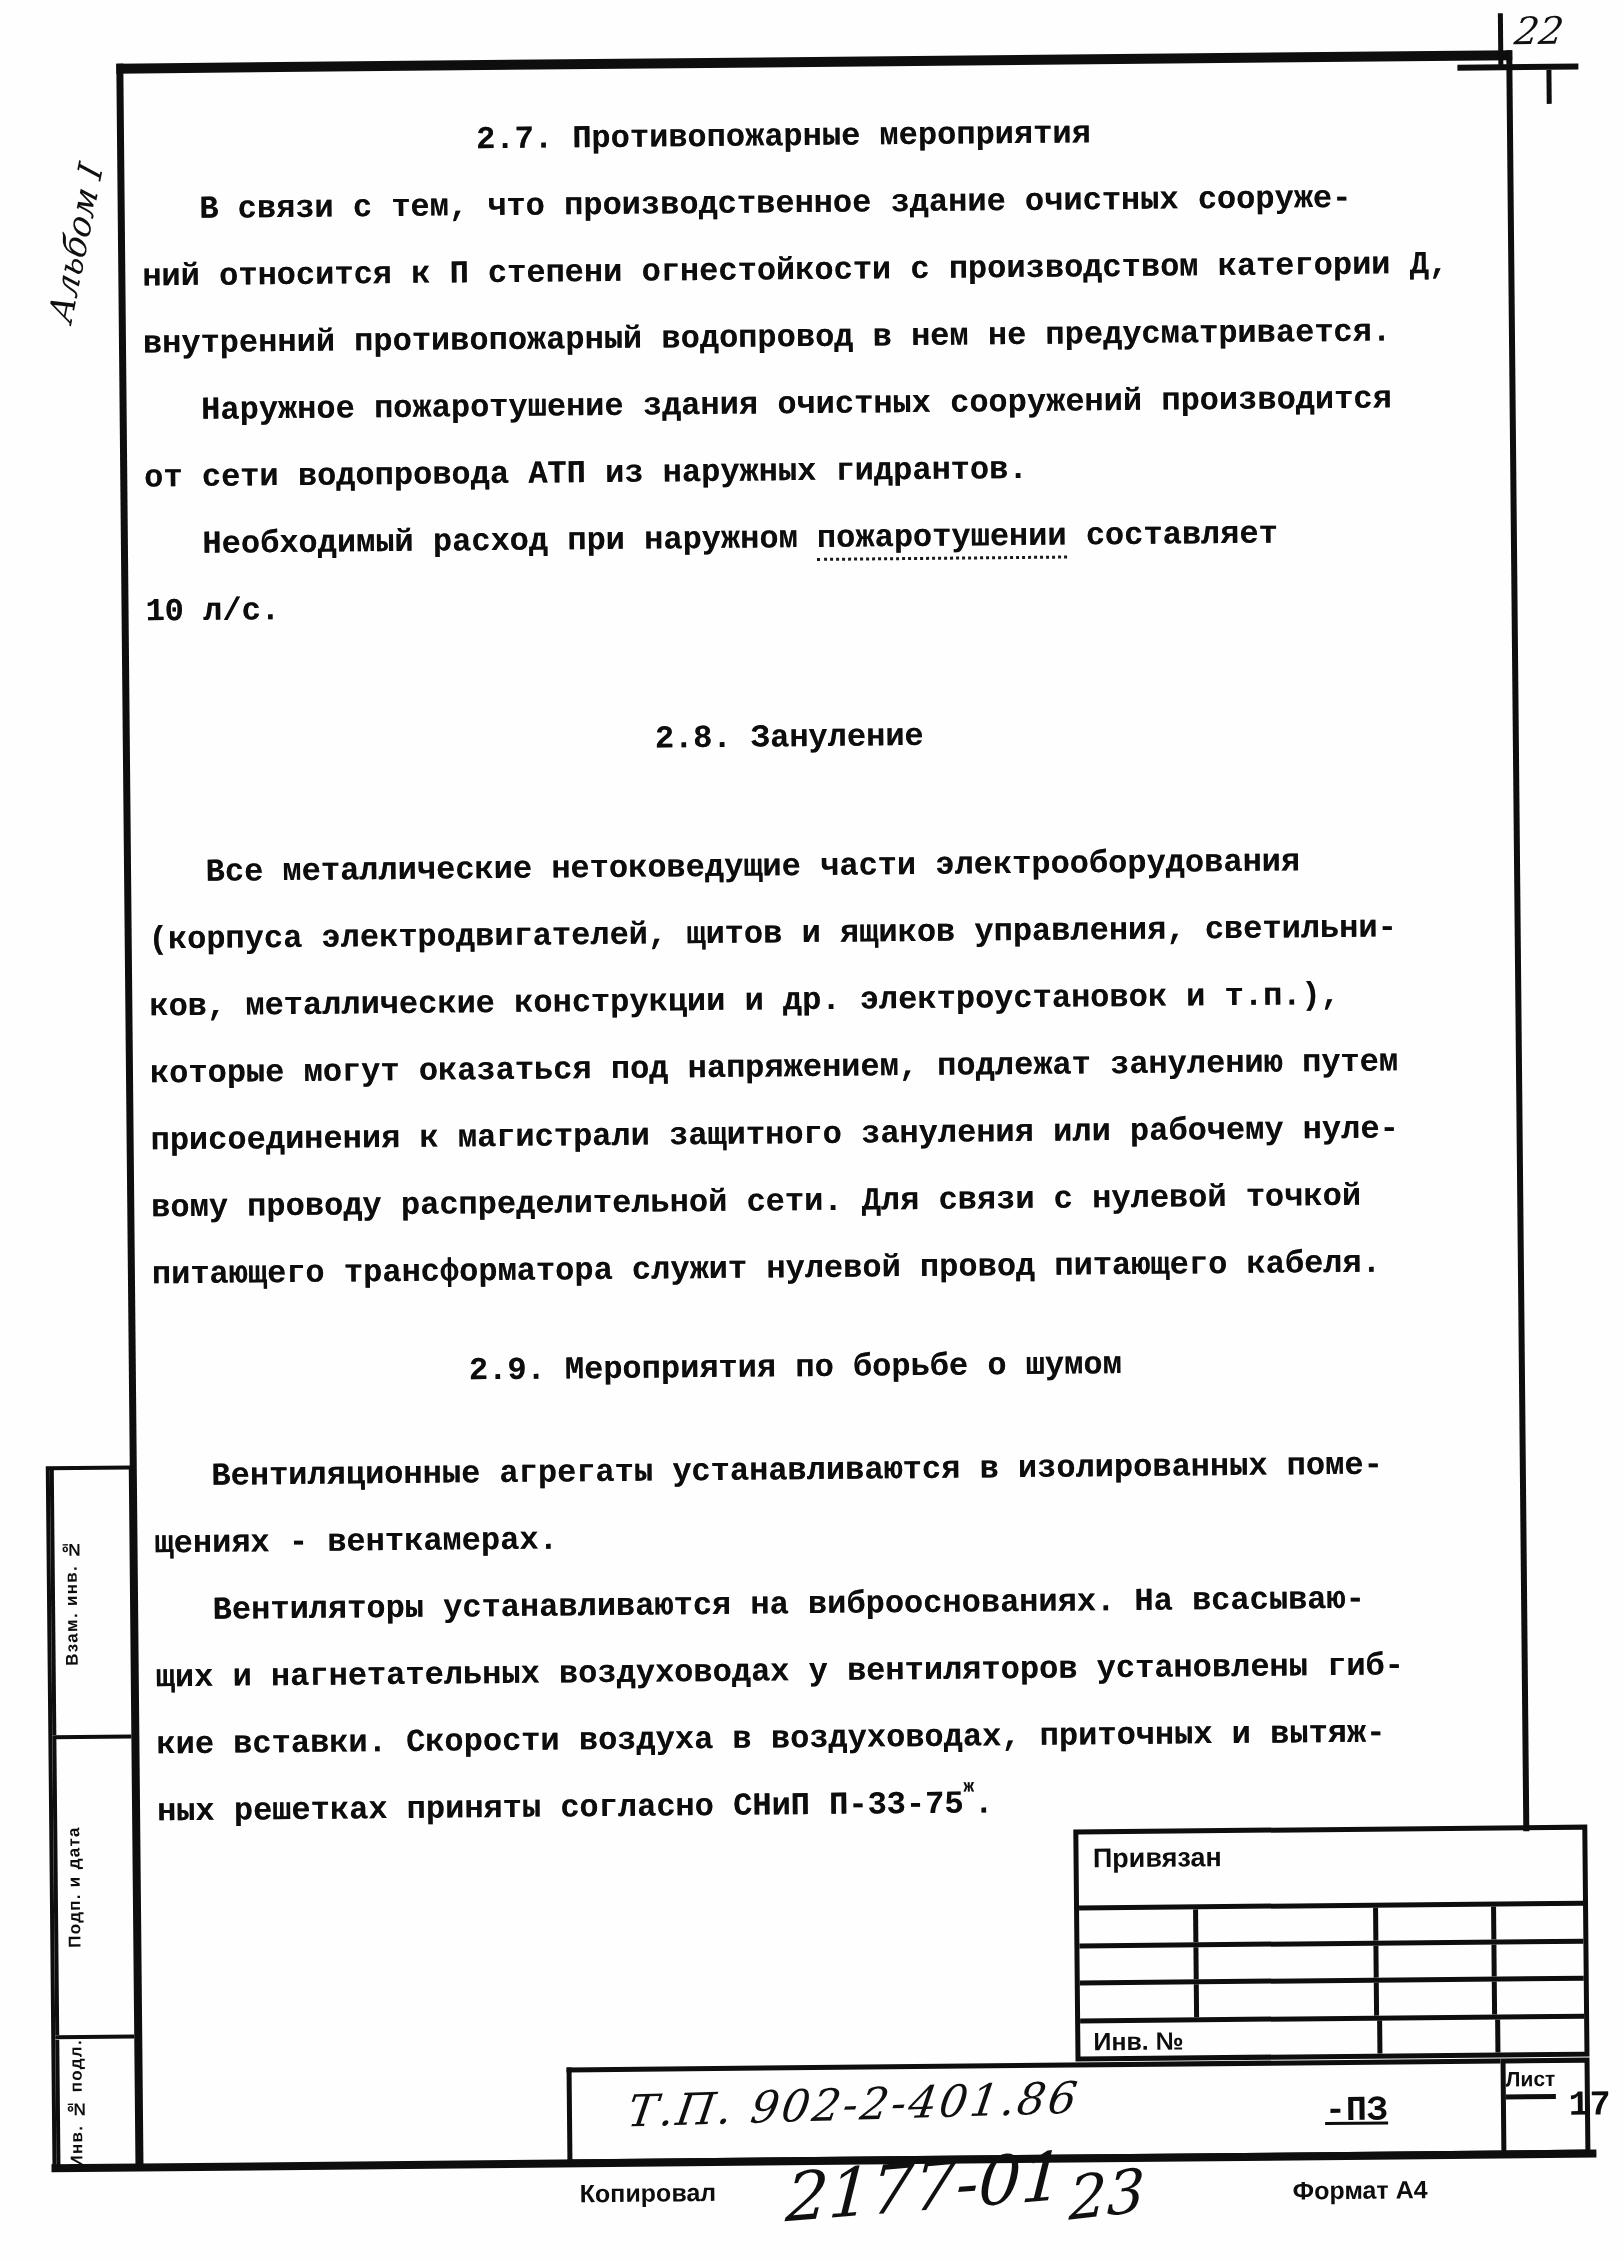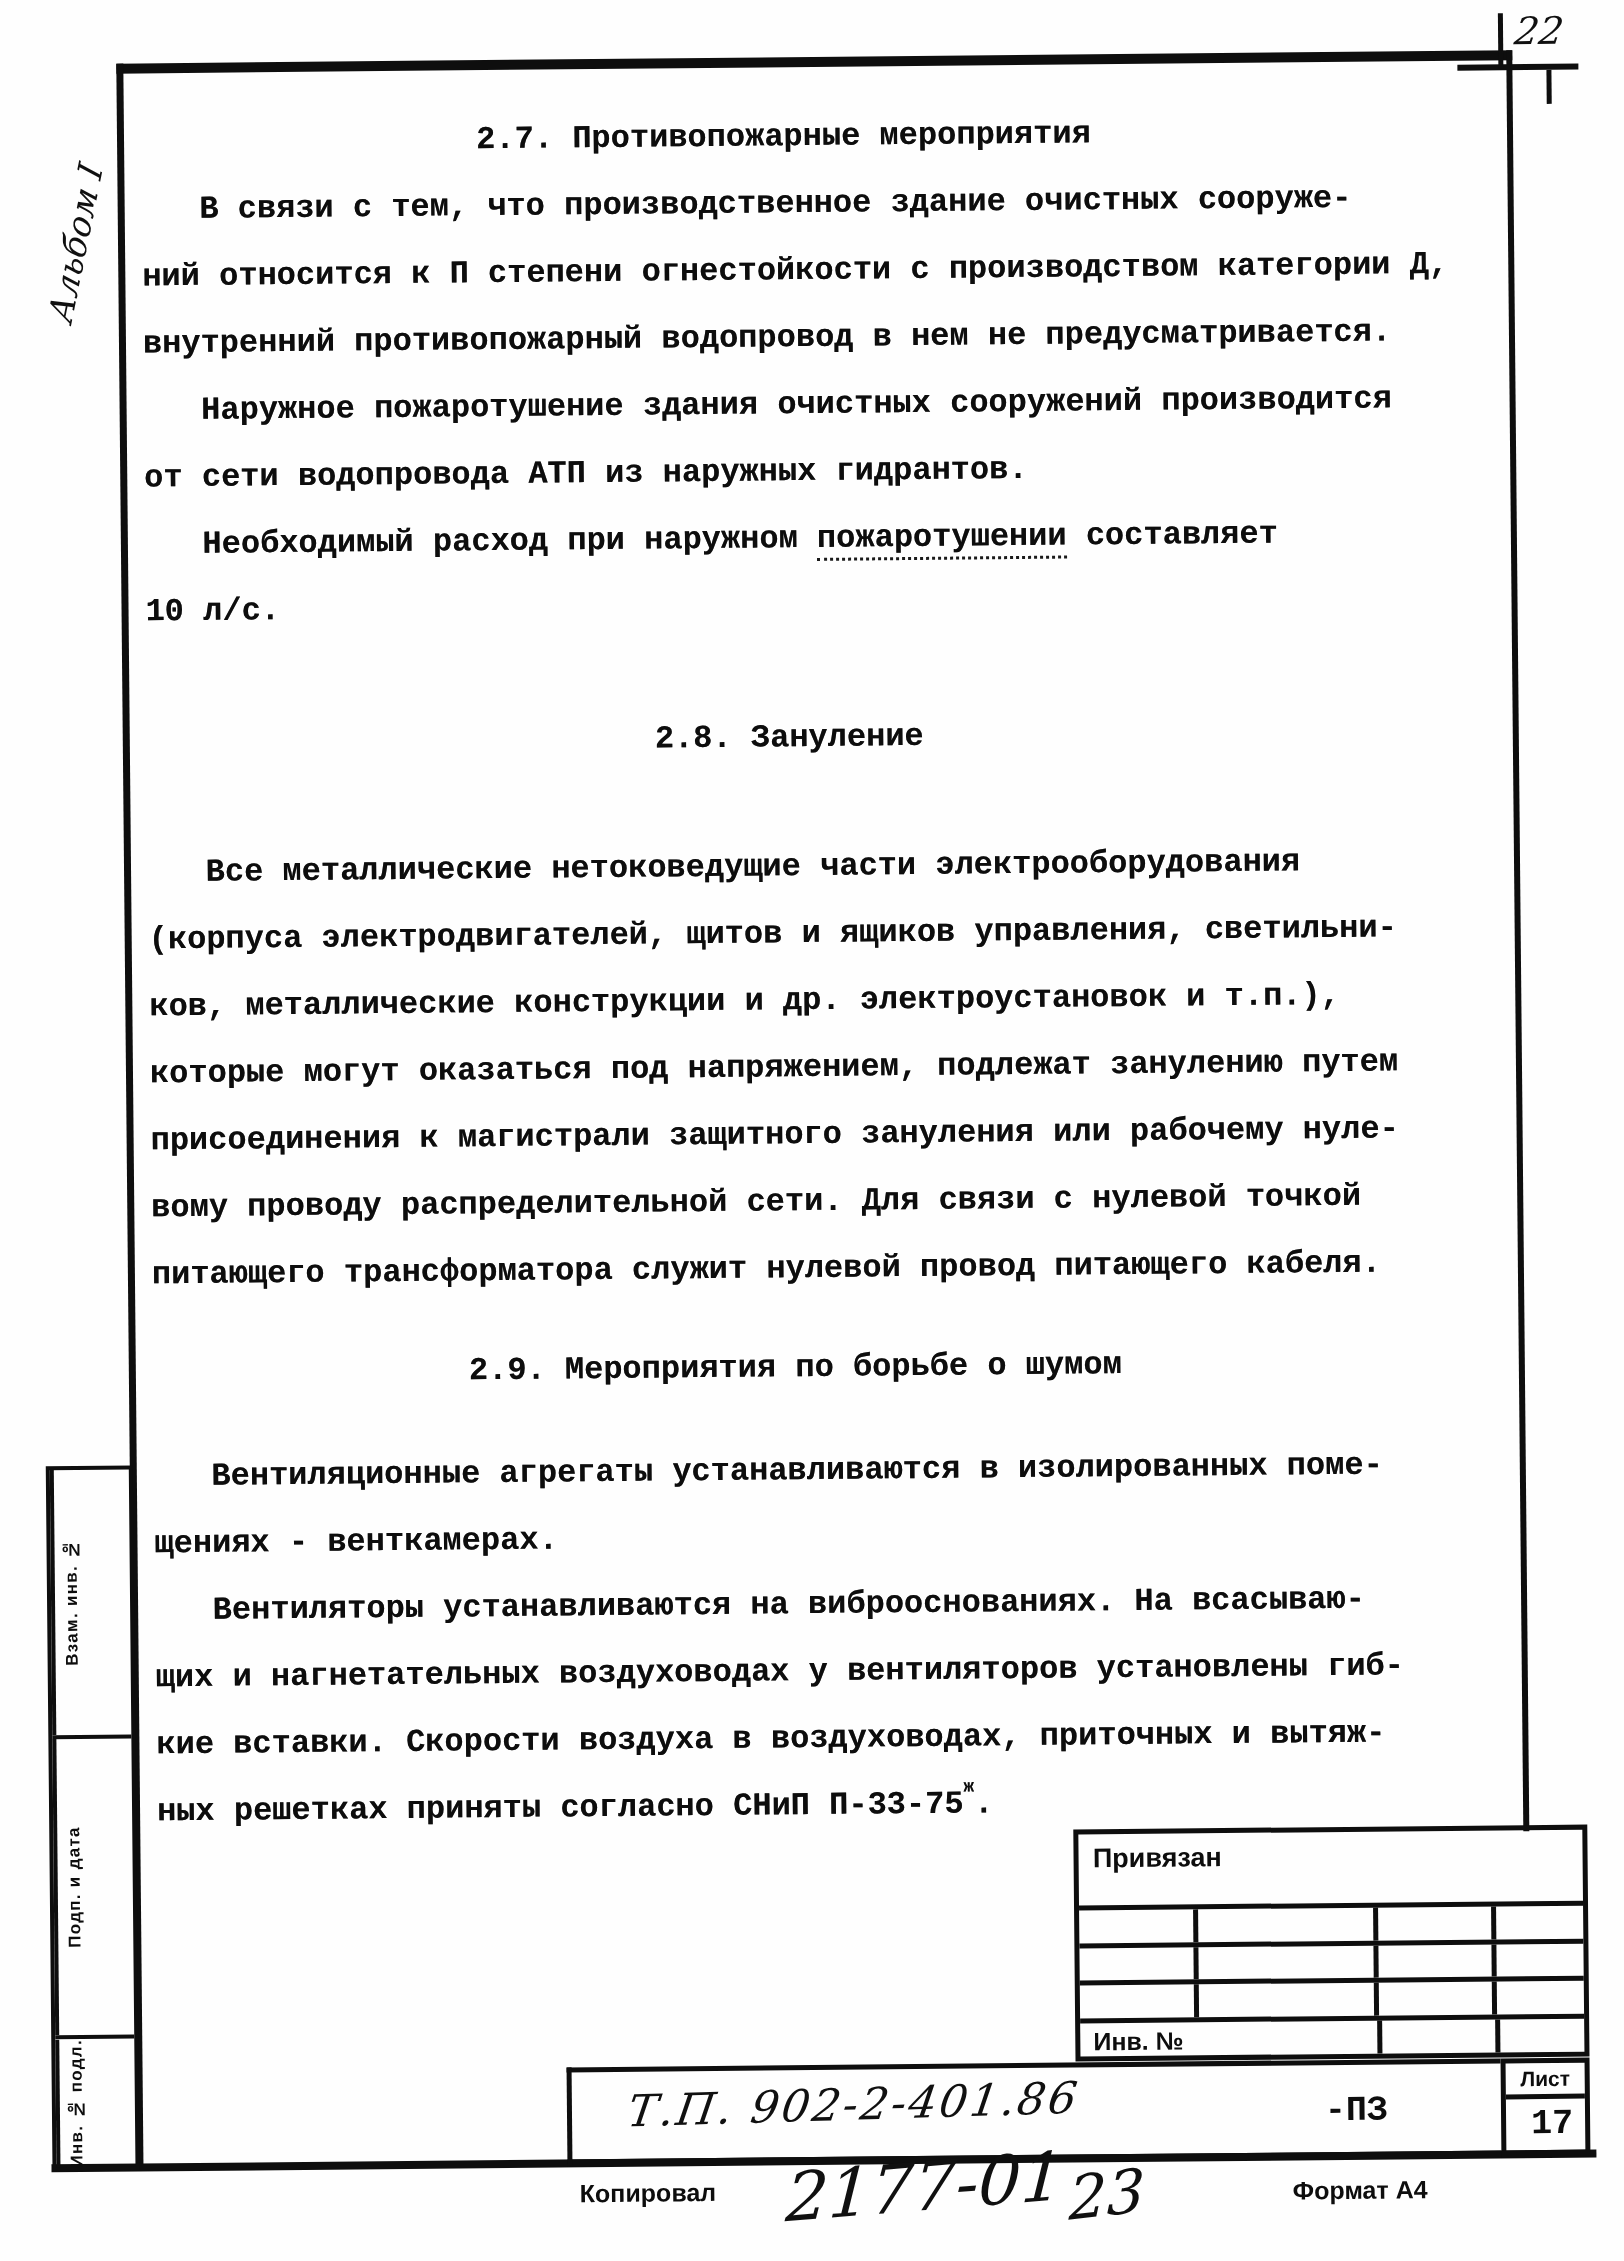--- a/index.html
+++ b/index.html
@@ -67,25 +67,25 @@
   .st-c { border-right: 5.2px solid #0e0e0e; height: 100%; }
   .w1 { width: 119px; } .w2 { width: 180px; } .w3 { width: 118px; }
   .w4 { flex: 1; border-right: none; }
   .w12 { width: 302px; padding: 3.9px 0 0 13px; font-size: 25px; }
 
   .docbox { position: absolute; left: 558px; top: 2065px; width: 934px; height: 99px;
             border: 5.8px solid #0e0e0e; border-right: none; border-bottom-width: 7.1px; }
   .docnum  { position: absolute; left: 57px;  top: 9px; font-size: 44px;
              transform: skewX(-10deg) rotate(-1.2deg); letter-spacing: 2.6px; }
   .doccode { position: absolute; left: 753px; top: 28.5px;
-             font: 700 35px/1 "Liberation Mono", monospace; }
+             font: 700 35px/1 "Liberation Mono", monospace; text-decoration: underline; }
 
   .sheetcol { position: absolute; left: 1492px; top: 2065px; width: 89px; height: 99px;
               border: 5.2px solid #0e0e0e; border-bottom-width: 7.1px;
-              display: flex; flex-direction: column; text-align: right; }
+              display: flex; flex-direction: row; text-align: right; }
   .sh-label { height: 36px; border-bottom: 5.2px solid #0e0e0e;
               display: flex; align-items: center; justify-content: center;
               font: 700 21px/1 "Liberation Sans", sans-serif; }
   .sh-num { flex: 1; display: flex; align-items: center; justify-content: center;
             font: 700 35px/1 "Liberation Mono", monospace; padding-left: 13px; }
 
   
   .copied { position: absolute; left: 570px;  top: 2179px; font: 700 25px/1 "Liberation Sans", sans-serif; }
   .format { position: absolute; left: 1283px; top: 2183px; font: 700 25px/1 "Liberation Sans", sans-serif; }
   .order   { position: absolute; left: 776px; top: 2149px; font-size: 67px; transform: rotate(-4deg) skewX(-8deg); }

